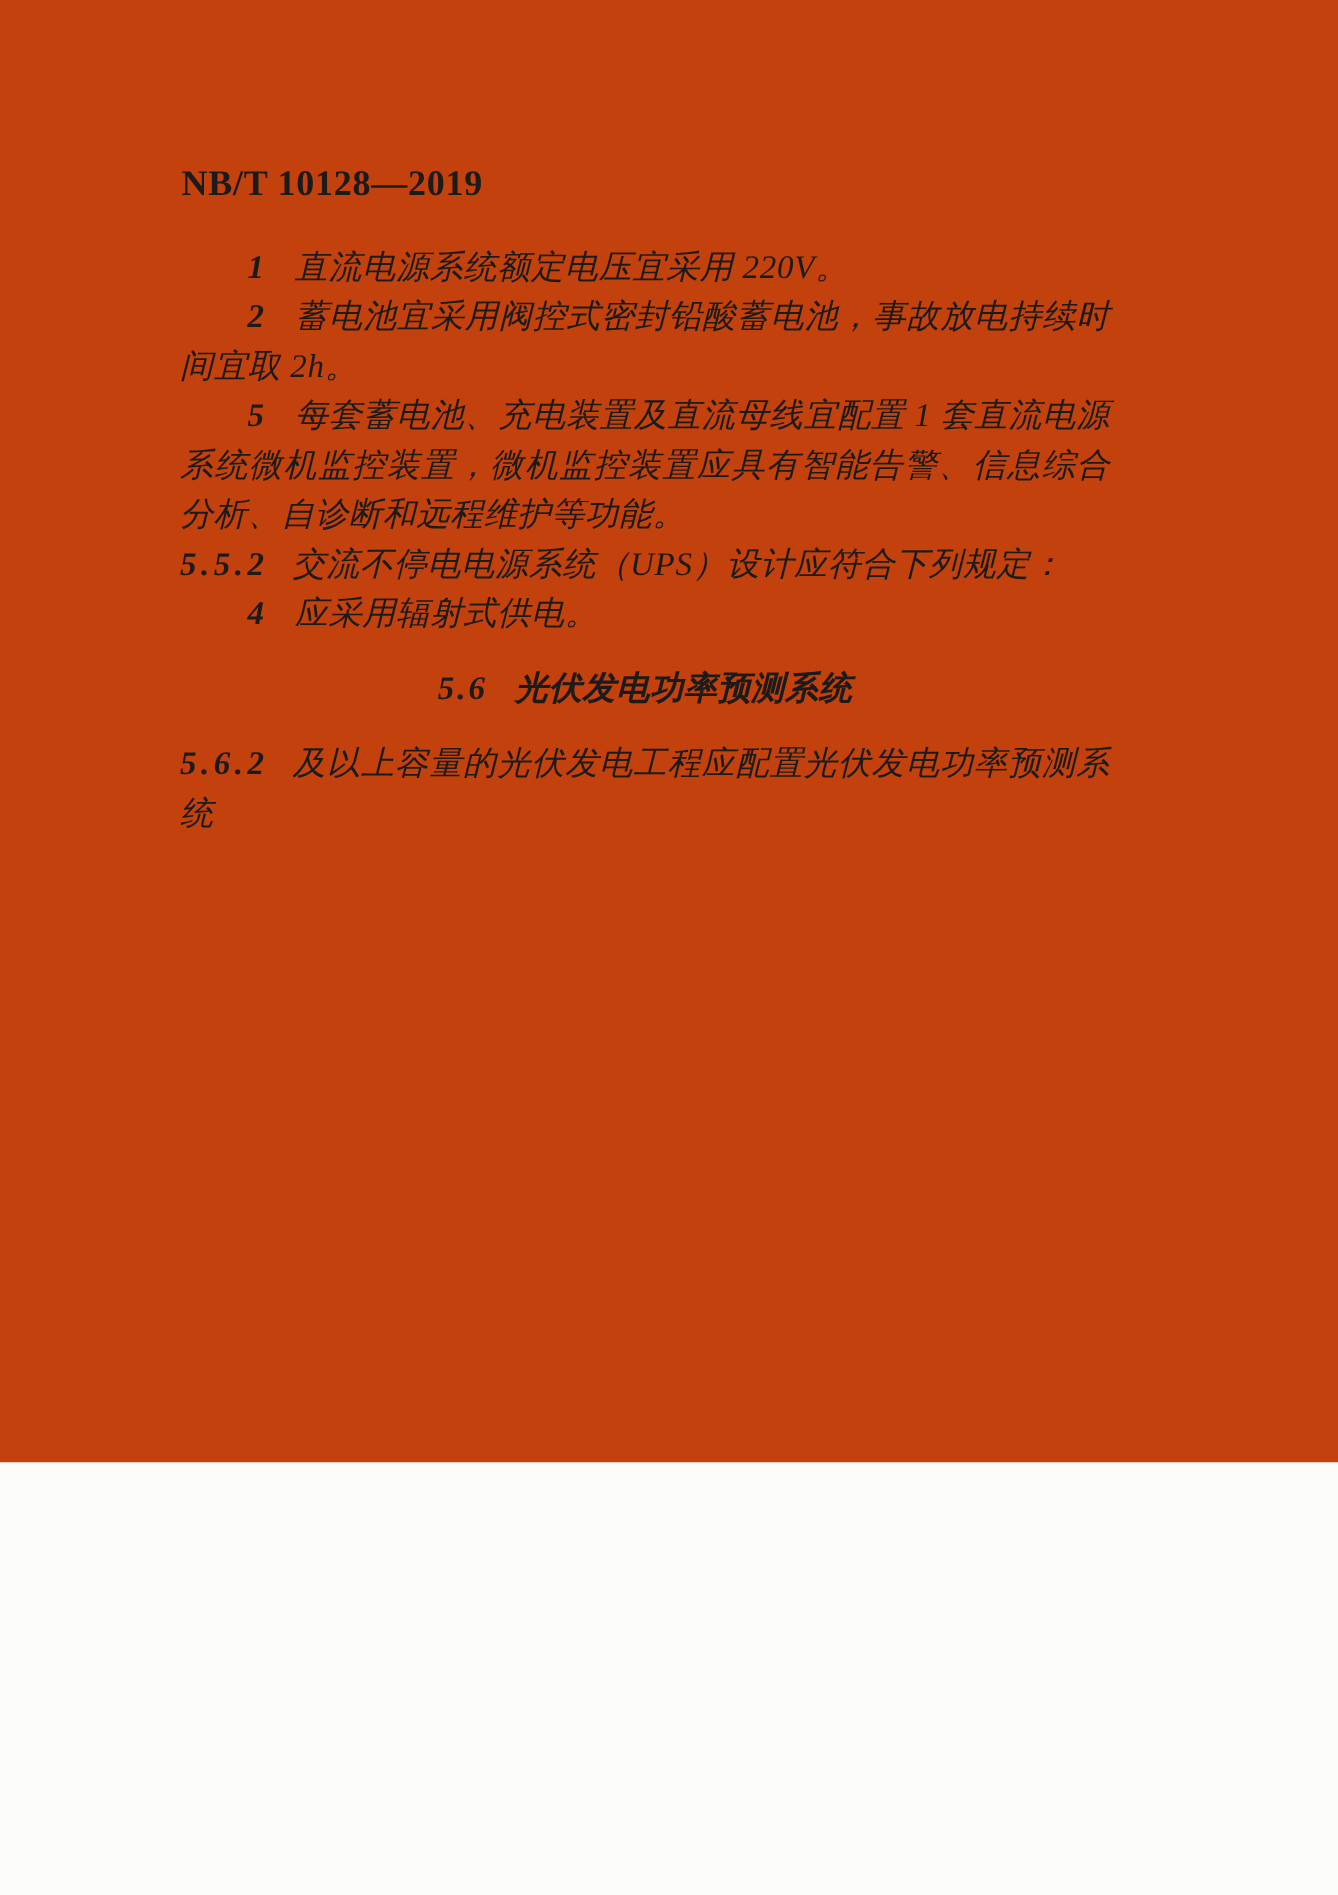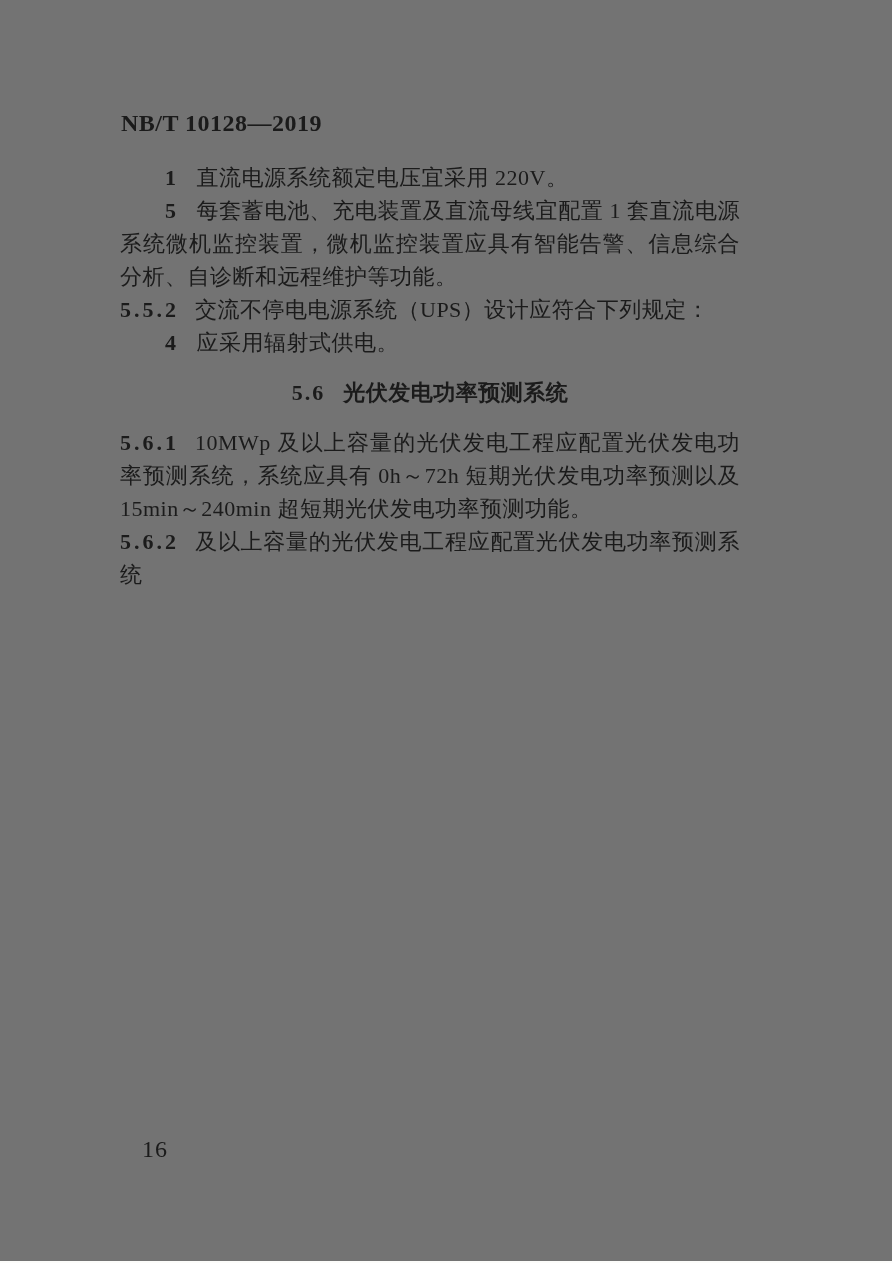--- a/index.html
+++ b/index.html
@@ -3,22 +3,22 @@
 <meta charset="utf-8">
 <style>
   html, body {
     margin: 0;
     padding: 0;
     background: #fcfcfa;
   }
   .sheet {
     position: relative;
     width: 892px;
-    height: 1261px;
-    background: #737373;
+    height: 975px;
+    background: #c2410c;
     color: #1b1b1b;
     font-family: "Liberation Serif", "DejaVu Serif", serif;
     overflow: hidden;
   }
   .running-header {
     position: absolute;
     top: 110px;
     left: 121px;
     font-size: 24px;
     font-weight: bold;
@@ -31,20 +31,21 @@
     left: 120px;
     width: 620px;
     font-size: 22px;
     line-height: 33px;
     letter-spacing: 0.5px;
     text-align: justify;
   }
   .content p {
     margin: 0;
     padding: 0;
+    font-style: italic;
   }
   
   p.item {
     text-indent: 45px;
   }
   p.item .num {
     font-weight: bold;
     margin-right: 20px;
   }
   
@@ -83,35 +84,35 @@
 <body>
 
 <div class="sheet">
 
   <div class="running-header">NB/T 10128—2019</div>
 
   <div class="content">
 
     <p class="item"><span class="num">1</span><span>直流电源系统额定电压宜采用 220V。</span></p>
 
+    <p class="item"><span class="num">2</span><span>蓄电池宜采用阀控式密封铅酸蓄电池，事故放电持续时间宜取 2h。</span></p>
 
 
 
     <p class="item"><span class="num">5</span><span>每套蓄电池、充电装置及直流母线宜配置 1 套直流电源系统微机监控装置，微机监控装置应具有智能告警、信息综合分析、自诊断和远程维护等功能。</span></p>
 
     <p class="clause"><span class="num">5.5.2</span><span>交流不停电电源系统（UPS）设计应符合下列规定：</span></p>
 
 
 
 
     <p class="item"><span class="num">4</span><span>应采用辐射式供电。</span></p>
 
     <p class="section-heading"><span class="num">5.6</span><span>光伏发电功率预测系统</span></p>
 
-    <p class="clause"><span class="num">5.6.1</span><span>10MWp 及以上容量的光伏发电工程应配置光伏发电功率预测系统，系统应具有 0h～72h 短期光伏发电功率预测以及 15min～240min 超短期光伏发电功率预测功能。</span></p>
 
     <p class="clause"><span class="num">5.6.2</span><span>及以上容量的光伏发电工程应配置光伏发电功率预测系统</span></p>
 
   </div>
 
   <div class="page-number">16</div>
 
 </div>
 
 </body></html>

